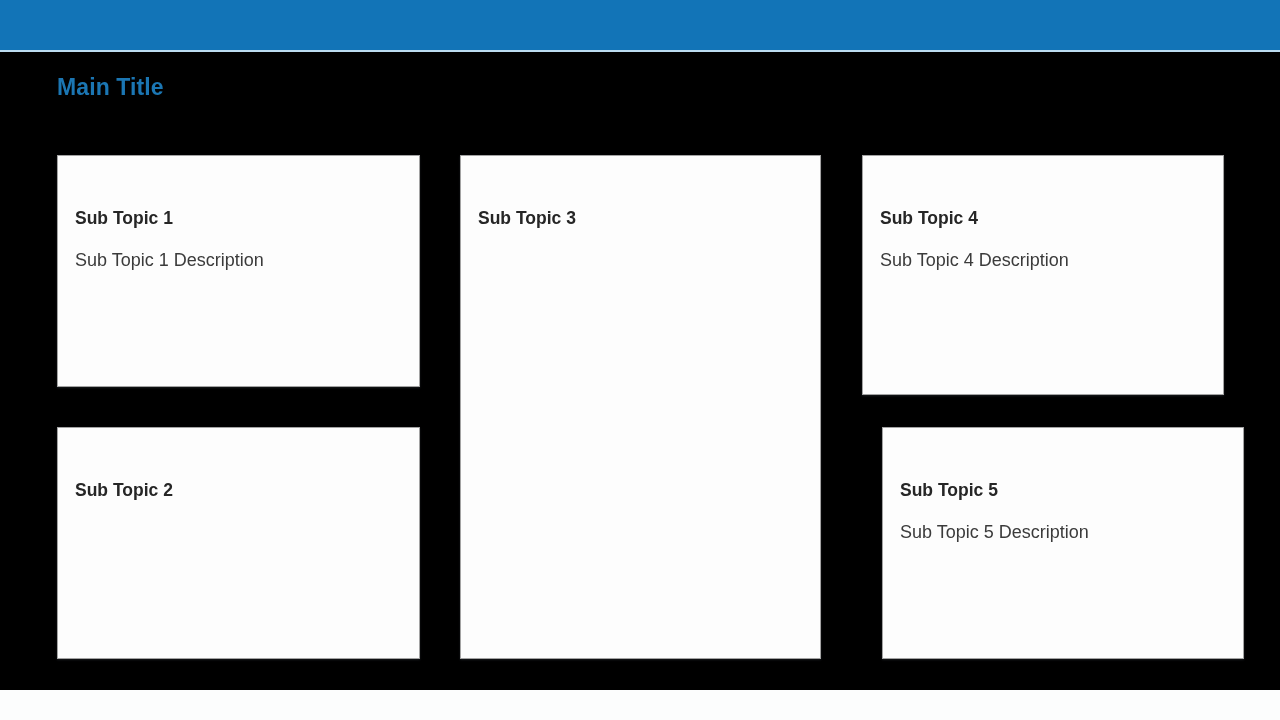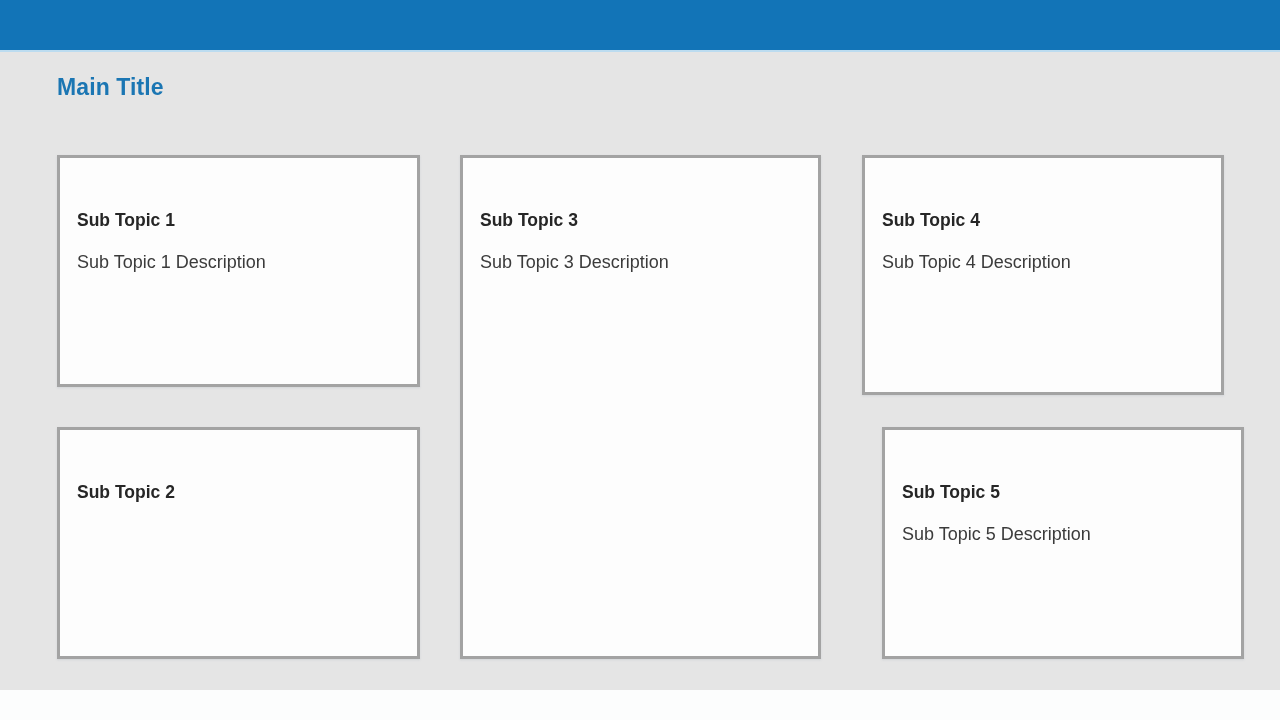--- a/index.html
+++ b/index.html
@@ -12,21 +12,21 @@
     height: 720px;
     background: #ffffff;
     font-family: "Liberation Sans", "DejaVu Sans", sans-serif;
     overflow: hidden;
   }
 
   .slide {
     position: relative;
     width: 1280px;
     height: 720px;
-    background: #e5e5e5;
+    background: #000000;
   }
 
   
   .header-bar {
     position: absolute;
     left: 0;
     top: 0;
     width: 1280px;
     height: 50px;
     background: #1274b7;
@@ -51,21 +51,21 @@
     color: #1b76b3;
     line-height: 30px;
     white-space: nowrap;
   }
 
   
   .card {
     position: absolute;
     box-sizing: border-box;
     background: #fdfdfd;
-    border: 3px solid #a3a3a3;
+    border: 1px solid #a3a3a3;
     box-shadow: 0 1px 2px rgba(120, 140, 160, 0.18);
   }
   .card-title {
     position: absolute;
     left: 17px;
     top: 50px;
     font-size: 17.5px;
     font-weight: 700;
     color: #262626;
     line-height: 24px;
@@ -113,21 +113,20 @@
     <div class="card-title">Sub Topic 1</div>
     <div class="card-desc">Sub Topic 1 Description</div>
   </div>
 
   <div class="card" id="card-2">
     <div class="card-title">Sub Topic 2</div>
   </div>
 
   <div class="card" id="card-3">
     <div class="card-title">Sub Topic 3</div>
-    <div class="card-desc">Sub Topic 3 Description</div>
   </div>
 
   <div class="card" id="card-4">
     <div class="card-title">Sub Topic 4</div>
     <div class="card-desc">Sub Topic 4 Description</div>
   </div>
 
   <div class="card" id="card-5">
     <div class="card-title">Sub Topic 5</div>
     <div class="card-desc">Sub Topic 5 Description</div>

